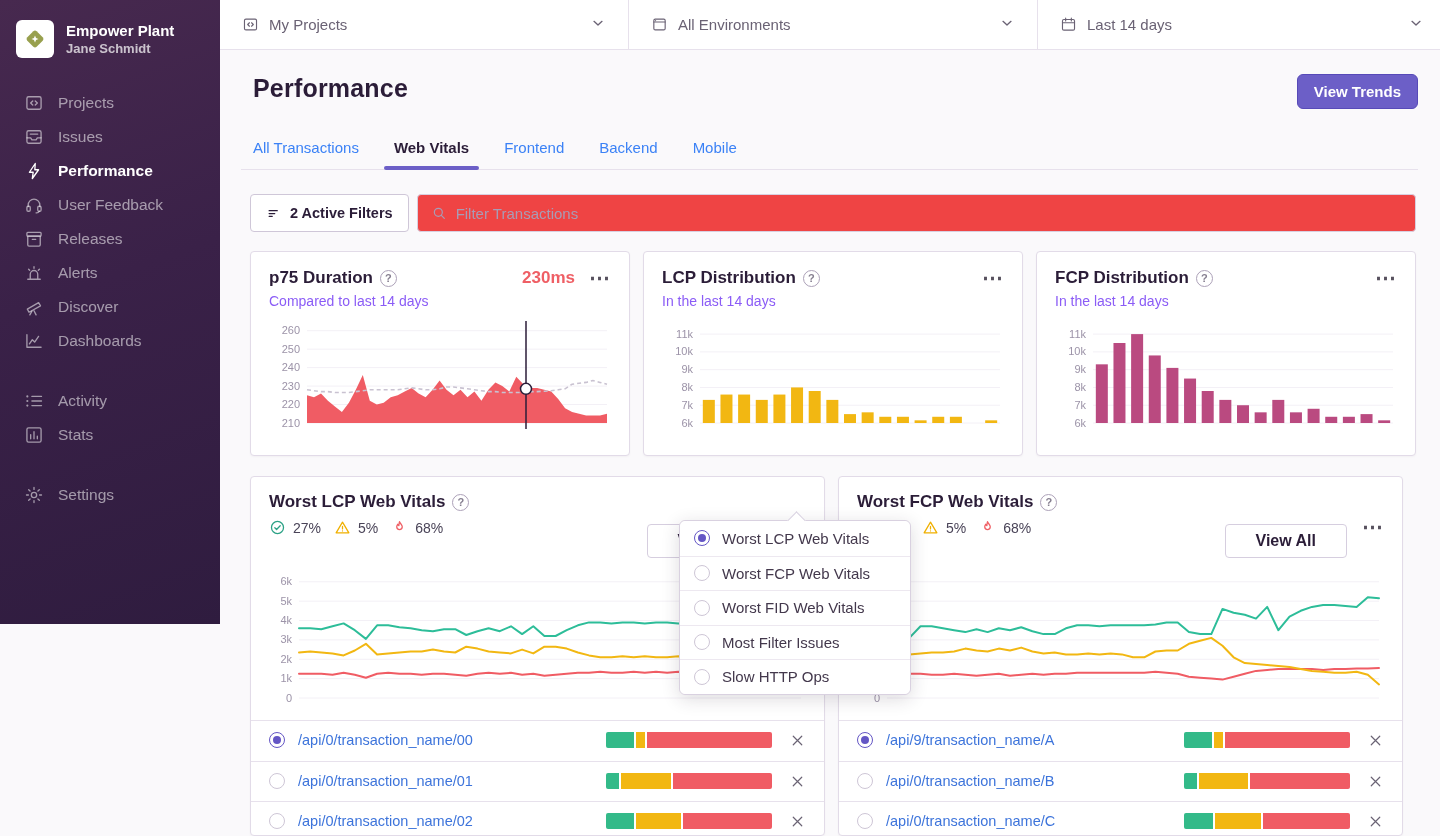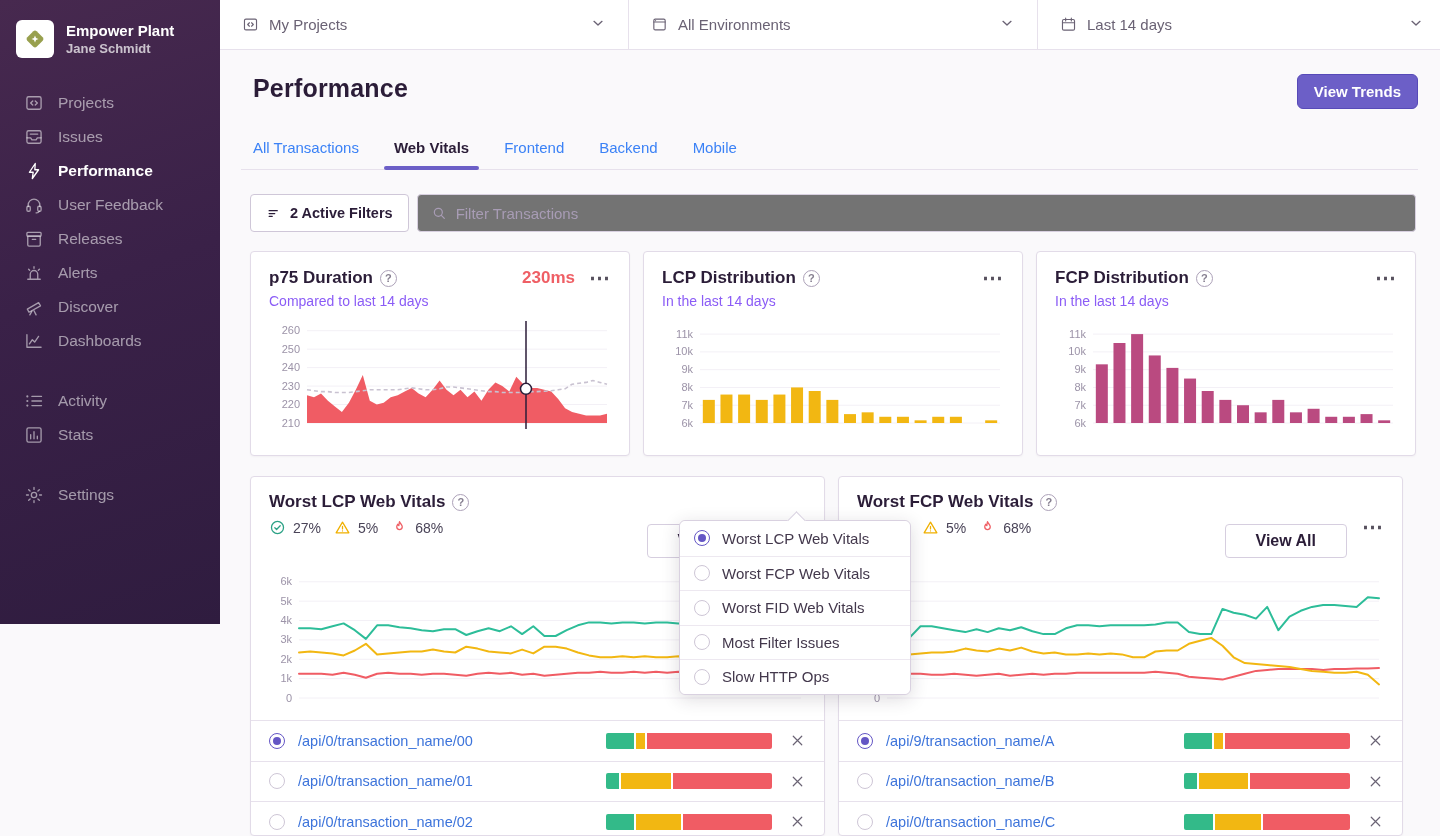--- a/index.html
+++ b/index.html
@@ -36,21 +36,21 @@
   .tabs { display:flex; margin:22px 0 0 -12px; border-bottom:1px solid #E7E1EC; }
   .tab { position:relative; padding:8px 12px 13px 12px; margin-right:11px; font-size:15px; color:#3b82f6; cursor:pointer; }
   .tab.active { color:#2B1D38; font-weight:bold; }
   .tab.active::after { content:""; position:absolute; left:2px; right:2px; bottom:-1px; height:4px; border-radius:4px; background:#6C5FC7; }
 
   .content { padding:24px 30px 0 30px; }
 
   .filter-row { display:flex; gap:8px; }
   .btn-filter { display:flex; align-items:center; gap:9px; background:#fff; border:1px solid #CFC7D8; border-radius:4px; padding:0 15px; height:38px; font-size:14.5px; font-weight:bold; color:#2B1D38; cursor:pointer; font-family:inherit; }
   .btn-filter svg { stroke:#2B1D38; fill:none; stroke-width:2; stroke-linecap:round; width:15px; height:15px; }
-  .search-box { flex:1; display:flex; align-items:center; gap:9px; background:#737373; border:1px solid #D8D0E0; border-radius:4px; height:38px; padding:0 13px; }
+  .search-box { flex:1; display:flex; align-items:center; gap:9px; background:#ef4444; border:1px solid #D8D0E0; border-radius:4px; height:38px; padding:0 13px; }
   .search-box svg { stroke:#A89CB5; fill:none; stroke-width:1.8; stroke-linecap:round; width:16px; height:16px; }
   .search-box input { border:none; outline:none; flex:1; font-size:15px; color:#2B1D38; font-family:inherit; background:transparent; }
   .search-box input::placeholder { color:#A89CB5; }
 
   .cards3 { display:grid; grid-template-columns:1fr 1fr 1fr; gap:13px; margin-top:19px; }
   .card { background:#fff; border:1px solid #E2DBE8; border-radius:4px; box-shadow:0 1px 2px rgba(43,34,51,.04); }
   .card-sm { height:205px; padding:16px 18px 8px 18px; }
   .card-head { display:flex; align-items:center; }
   .card-title { font-size:17px; font-weight:bold; color:#2B1D38; }
   .help { display:inline-flex; width:17px; height:17px; border:1.4px solid #ACA1B8; border-radius:50%; color:#867F90; font-size:11px; font-weight:bold; align-items:center; justify-content:center; margin-left:7px; cursor:pointer; }
@@ -64,21 +64,21 @@
   .card-lg { height:360px; padding:0; overflow:hidden; }
   .card-lg .head { padding:15px 18px 0 18px; display:flex; align-items:flex-start; }
   .stats-line { display:flex; align-items:center; gap:7px; margin-top:7px; font-size:14px; color:#4A4458; }
   .stats-line svg { width:17px; height:17px; fill:none; stroke-width:1.8; stroke-linecap:round; stroke-linejoin:round; }
   .stat-pct { margin-right:6px; }
   .btn-sec { background:#fff; border:1px solid #D6CEDF; border-radius:4px; font-size:16px; font-weight:bold; color:#2B1D38; padding:7px 30px; cursor:pointer; font-family:inherit;margin-top:29px; }
   .head-right { display:flex; align-items:center; gap:15px; margin-top:3px; }
   .vchart { padding:8px 14px 0 16px; }
 
   .t-rows { margin-top:4px; }
-  .t-row { display:flex; align-items:center; height:40.5px; border-top:1px solid #E7E1EC; padding:0 18px; }
+  .t-row { display:flex; height:40.5px; border-top:1px solid #E7E1EC; padding:11px 18px; }
   .radio { width:16px; height:16px; min-width:16px; border:1.5px solid #CEC6D6; border-radius:50%; background:#fff; display:inline-flex; align-items:center; justify-content:center; cursor:pointer; }
   .radio.sel { border-color:#6456C5; }
   .radio.sel::after { content:""; width:8px; height:8px; border-radius:50%; background:#6456C5; }
   .t-link { color:#3D74DB; font-size:14.5px; text-decoration:none; margin-left:13px; cursor:pointer; }
   .vital-bar { width:166px; height:16px; display:flex; gap:2px; margin-left:auto; }
   .vital-bar i { display:block; height:100%; }
   .vital-bar i:first-child { border-radius:2px 0 0 2px; }
   .vital-bar i:last-child { border-radius:0 2px 2px 0; }
   .x-btn { margin-left:17px; cursor:pointer; display:flex; }
   .x-btn svg { width:17px; height:17px; stroke:#6A6374; stroke-width:1.7; stroke-linecap:round; }

